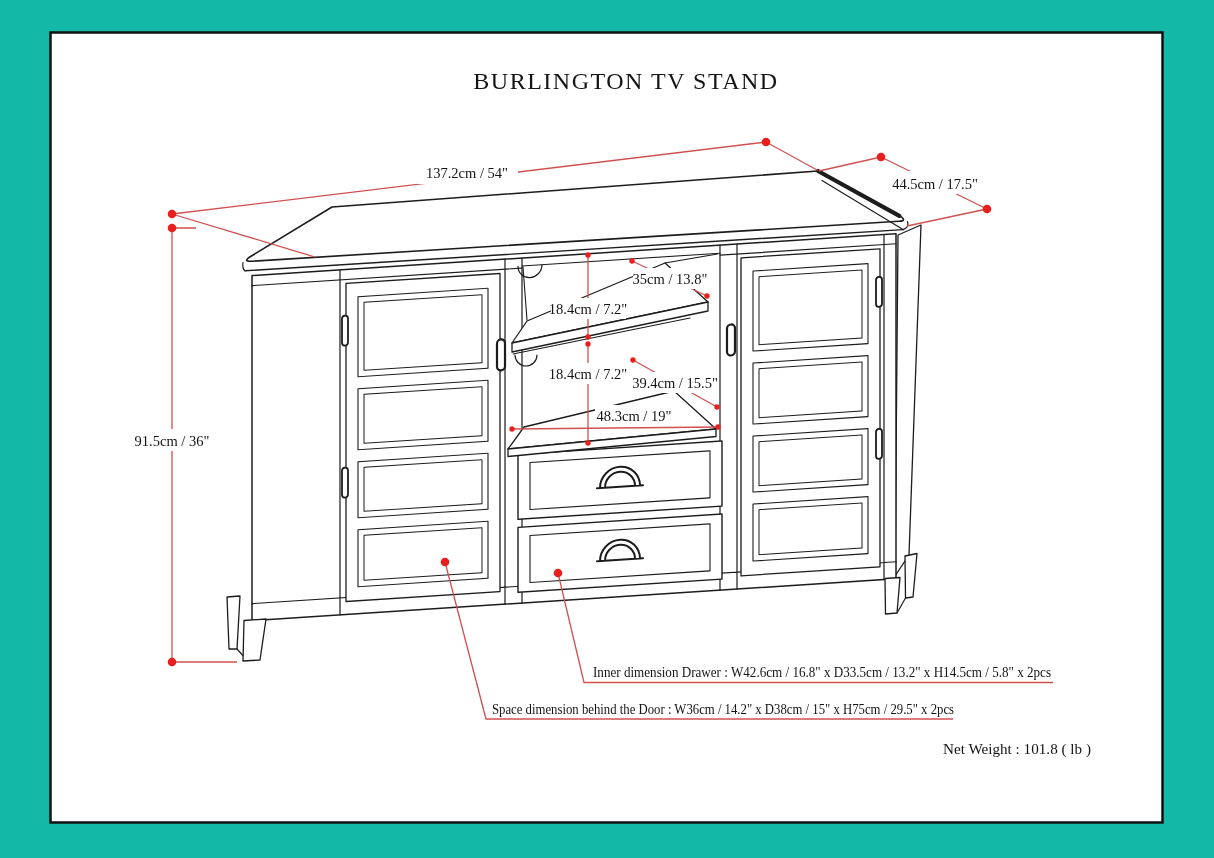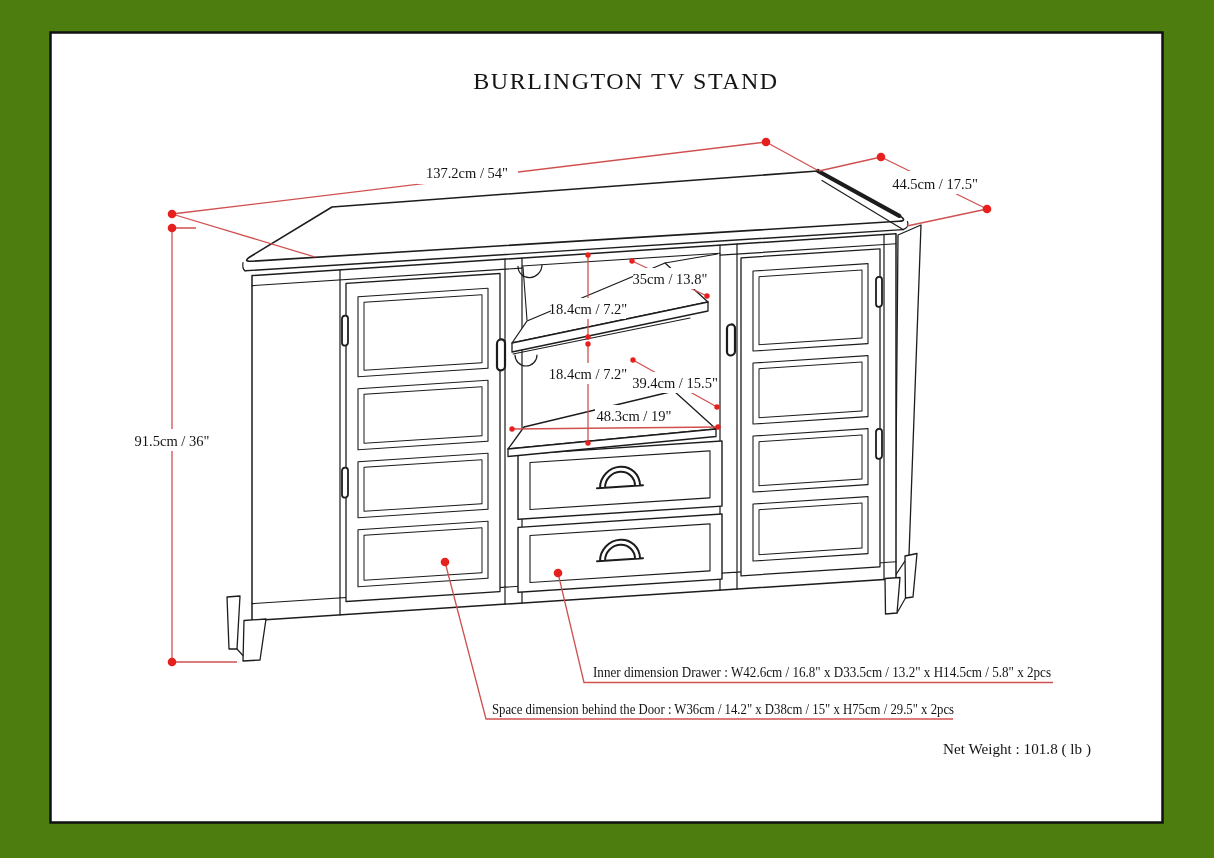--- a/index.html
+++ b/index.html
@@ -1,19 +1,19 @@
 <!DOCTYPE html>
 <html><head>
 <meta charset="utf-8">
 <style>
   html,body{margin:0;padding:0;background:#ffffff;}
   .page{
     position:relative;
     width:1214px;height:858px;
-    background:#4d7c0f;
+    background:#14b8a6;
     font-family:"Liberation Serif","DejaVu Serif",serif;
     overflow:hidden;
   }
   .page svg{position:absolute;left:0;top:0;}
   text{fill:#141414;}
   .dim-label{font-size:14.5px;}
   .note-label{font-size:15px;}
   .title-label{font-size:24px;letter-spacing:1.5px;}
   .blk{stroke:#1c1c1c;fill:none;}
   .blkf{stroke:#1c1c1c;fill:#ffffff;}

